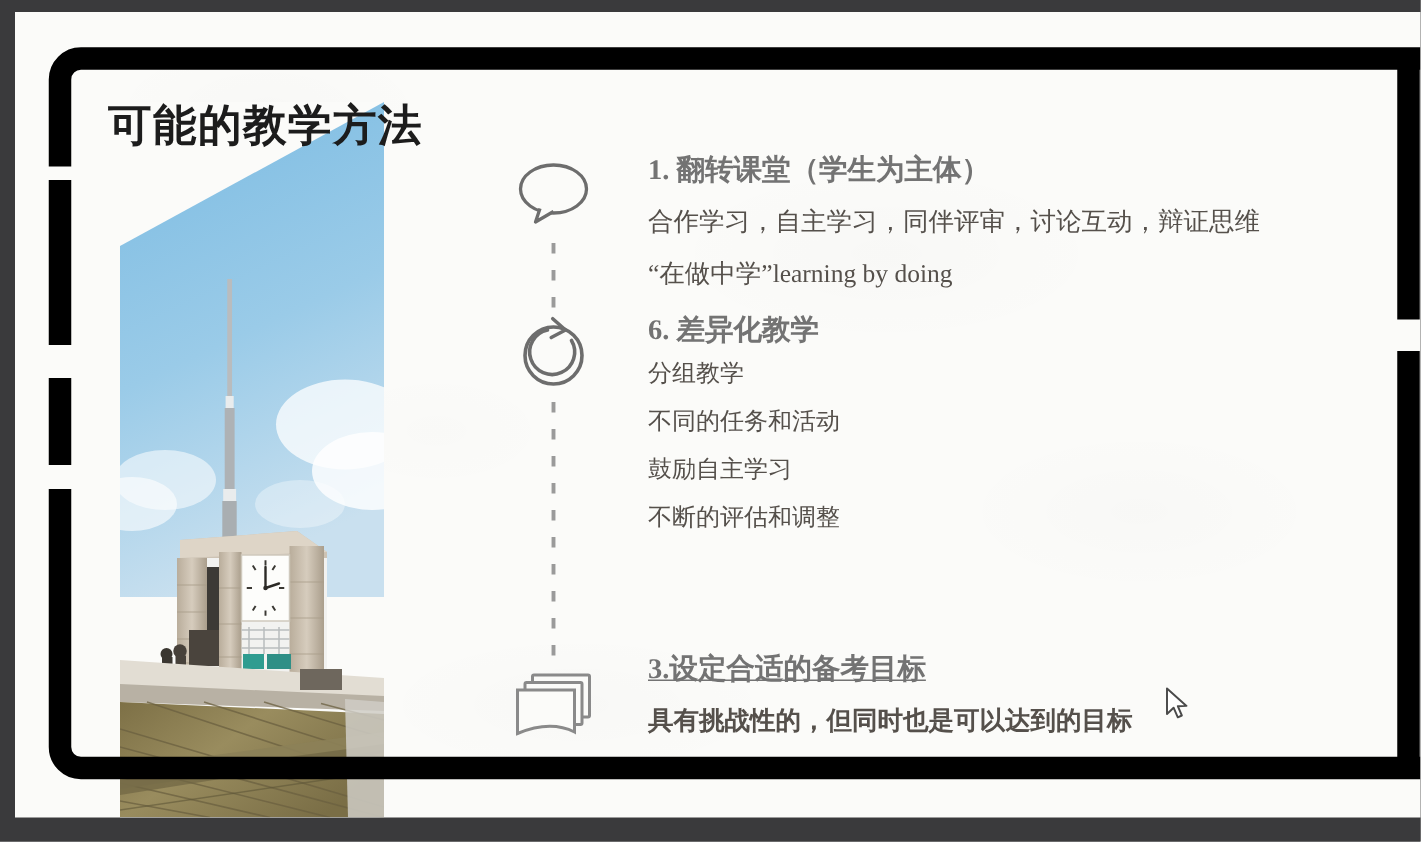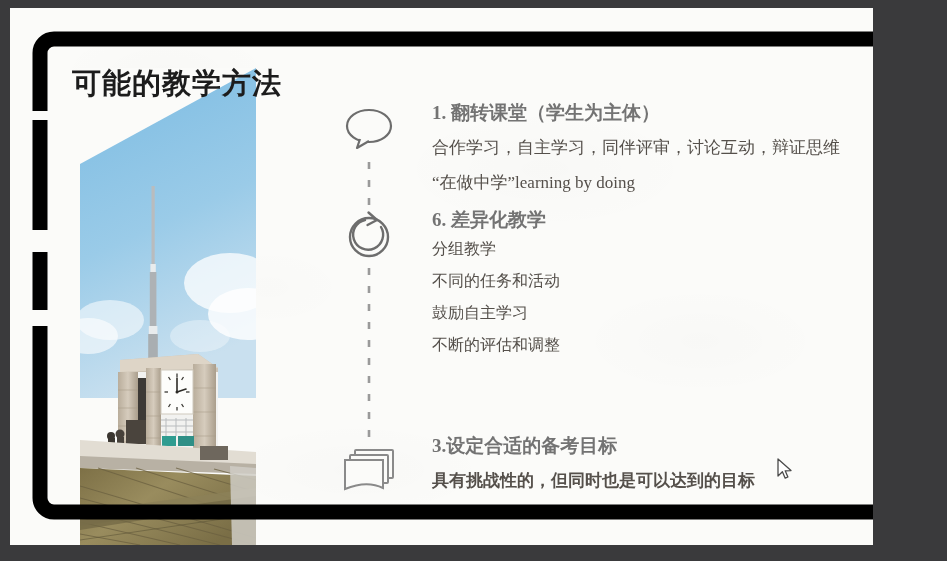--- a/index.html
+++ b/index.html
@@ -8,21 +8,21 @@
     width:947px;height:561px;overflow:hidden;
     background:#3a3a3c;
     font-family:"Liberation Serif","DejaVu Serif",serif;
   }
 
   
   .viewer{position:absolute;left:0;top:0;width:947px;height:561px;background:#3a3a3c;}
 
   
   .slide{
-    position:absolute;left:10px;top:8px;width:863px;height:537px;
+    position:absolute;left:10px;top:8px;width:937px;height:537px;
     background:#fbfbf9;
     overflow:hidden;
   }
   
   .paper-tex{
     position:absolute;inset:0;
     background:
       radial-gradient(ellipse 160px 70px at 18% 12%, rgba(0,0,0,.012), rgba(0,0,0,0) 70%),
       radial-gradient(ellipse 220px 90px at 62% 30%, rgba(0,0,0,.010), rgba(0,0,0,0) 70%),
       radial-gradient(ellipse 180px 80px at 80% 62%, rgba(0,0,0,.012), rgba(0,0,0,0) 70%),
@@ -64,21 +64,21 @@
   .sec-3{top:333px;}
 
   .head{
     color:#737373;
     font-weight:bold;
     white-space:nowrap;
     font-family:"Liberation Serif","DejaVu Serif",serif;
   }
   .head-1{font-size:19px;}
   .head-2{font-size:19px;}
-  .head-3{font-size:19px;}
+  .head-3{font-size:19px;text-decoration:underline;}
 
   .body-line{
     color:#55504b;
     font-size:17px;
     white-space:nowrap;
     font-family:"Liberation Serif","DejaVu Serif",serif;
   }
 
   .sec-1 .head{margin:0 0 10px 8px;}
   .sec-1 .body-line{margin:0 0 12px 8px;}

